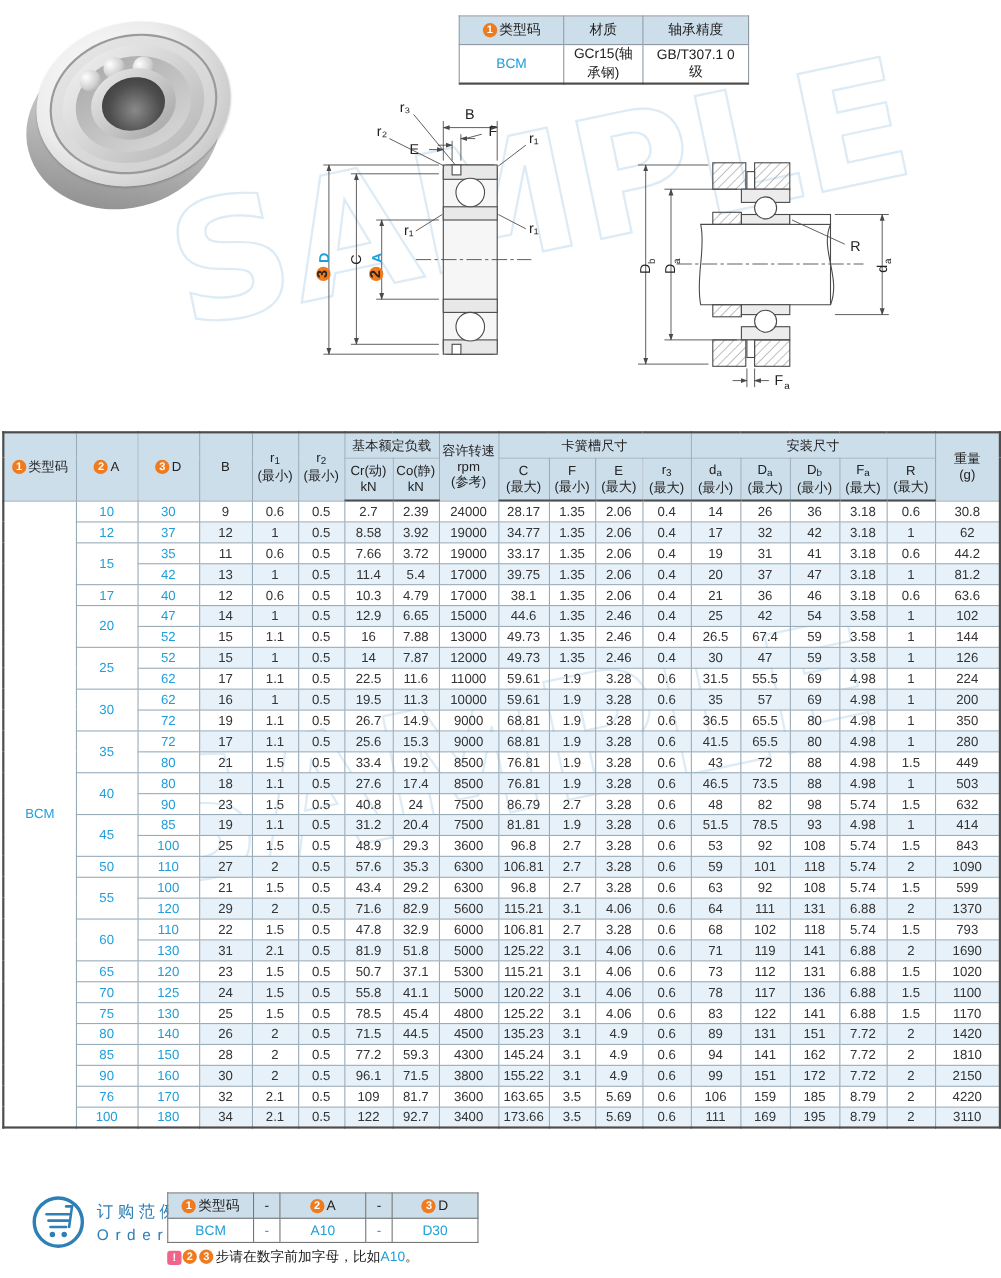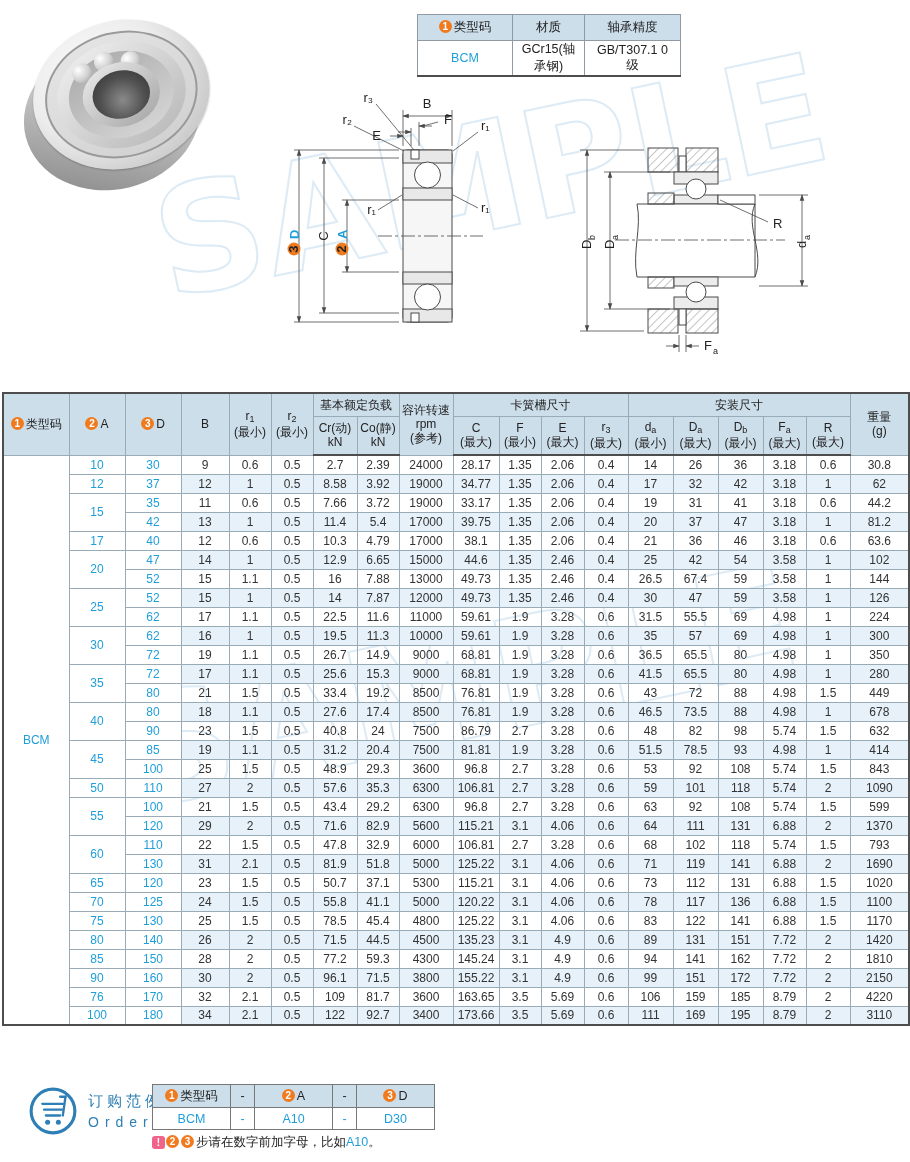--- a/index.html
+++ b/index.html
@@ -458,21 +458,21 @@
           <td class="v">10000</td>
           <td class="v">59.61</td>
           <td class="v">1.9</td>
           <td class="v">3.28</td>
           <td class="v">0.6</td>
           <td class="v">35</td>
           <td class="v">57</td>
           <td class="v">69</td>
           <td class="v">4.98</td>
           <td class="v">1</td>
-          <td class="v">300</td>
+          <td class="v">200</td>
         </tr>
         <tr>
           <td class="code">72</td>
           <td class="v">19</td>
           <td class="v">1.1</td>
           <td class="v">0.5</td>
           <td class="v">26.7</td>
           <td class="v">14.9</td>
           <td class="v">9000</td>
           <td class="v">68.81</td>
@@ -536,21 +536,21 @@
           <td class="v">8500</td>
           <td class="v">76.81</td>
           <td class="v">1.9</td>
           <td class="v">3.28</td>
           <td class="v">0.6</td>
           <td class="v">46.5</td>
           <td class="v">73.5</td>
           <td class="v">88</td>
           <td class="v">4.98</td>
           <td class="v">1</td>
-          <td class="v">678</td>
+          <td class="v">503</td>
         </tr>
         <tr>
           <td class="code">90</td>
           <td class="v">23</td>
           <td class="v">1.5</td>
           <td class="v">0.5</td>
           <td class="v">40.8</td>
           <td class="v">24</td>
           <td class="v">7500</td>
           <td class="v">86.79</td>

